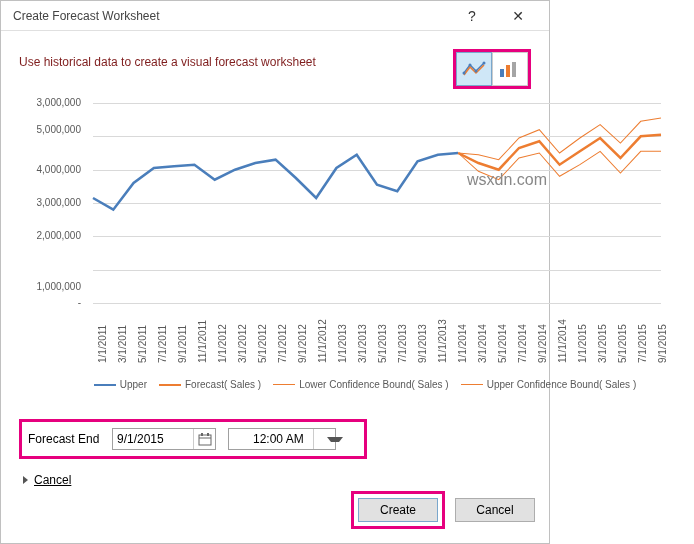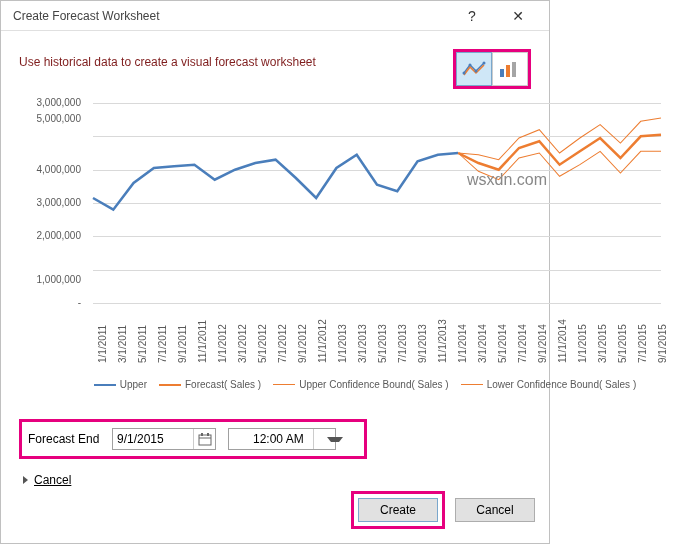--- a/index.html
+++ b/index.html
@@ -79,25 +79,25 @@
             <rect x="8" y="6" width="4" height="12" fill="#ed7d31"></rect>
             <rect x="14" y="3" width="4" height="15" fill="#a5a5a5"></rect>
           </svg>
         </div>
       </div>
     </div>
 
     <div class="chart-area">
       <div class="y-axis" id="yaxis">
           <div class="y-tick" style="top: 194px;">-</div>
-          <div class="y-tick" style="top: 171px; margin-left: 7px;">1,000,000</div>
+          <div class="y-tick" style="top: 178px; margin-left: 7px;">1,000,000</div>
           <div class="y-tick" style="top: 127.333px;">2,000,000</div>
           <div class="y-tick" style="top: 94px;">3,000,000</div>
           <div class="y-tick" style="top: 60.6667px;">4,000,000</div>
-          <div class="y-tick" style="top: 10px; text-align: center;">5,000,000</div>
+          <div class="y-tick" style="top: 21px; text-align: center;">5,000,000</div>
           <div class="y-tick" style="top: -6px;">3,000,000</div>
         </div>
       <div class="grid" id="grid">
           <div class="grid-line" style="top: 200px;"></div>
           <div class="grid-line" style="top: 166.667px;"></div>
           <div class="grid-line" style="top: 133.333px;"></div>
           <div class="grid-line" style="top: 100px;"></div>
           <div class="grid-line" style="top: 66.6667px;"></div>
           <div class="grid-line" style="top: 33.3333px;"></div>
           <div class="grid-line" style="top: 0px;"></div>
@@ -145,25 +145,25 @@
           <div class="legend-item">
             <div class="swatch" style="border-color: rgb(74, 126, 187);"></div>
             <span>Upper</span>
           </div>
           <div class="legend-item">
             <div class="swatch" style="border-color: rgb(237, 125, 49);"></div>
             <span>Forecast( Sales )</span>
           </div>
           <div class="legend-item">
             <div class="swatch thin" style="border-color: rgb(237, 125, 49);"></div>
+            <span>Lower Confidence Bound( Sales )</span>
+          </div>
+          <div class="legend-item">
+            <div class="swatch thin" style="border-color: rgb(237, 125, 49);"></div>
             <span>Upper Confidence Bound( Sales )</span>
-          </div>
-          <div class="legend-item">
-            <div class="swatch thin" style="border-color: rgb(237, 125, 49);"></div>
-            <span>Lower Confidence Bound( Sales )</span>
           </div>
         </div>
     </div>
 
     <div class="forecast-row">
       <span class="forecast-label"><span>Forecast End</span></span>
       <div class="date-input">
         <span>9/1/2015</span>
         <span class="cal-btn">
           <svg width="14" height="14">

